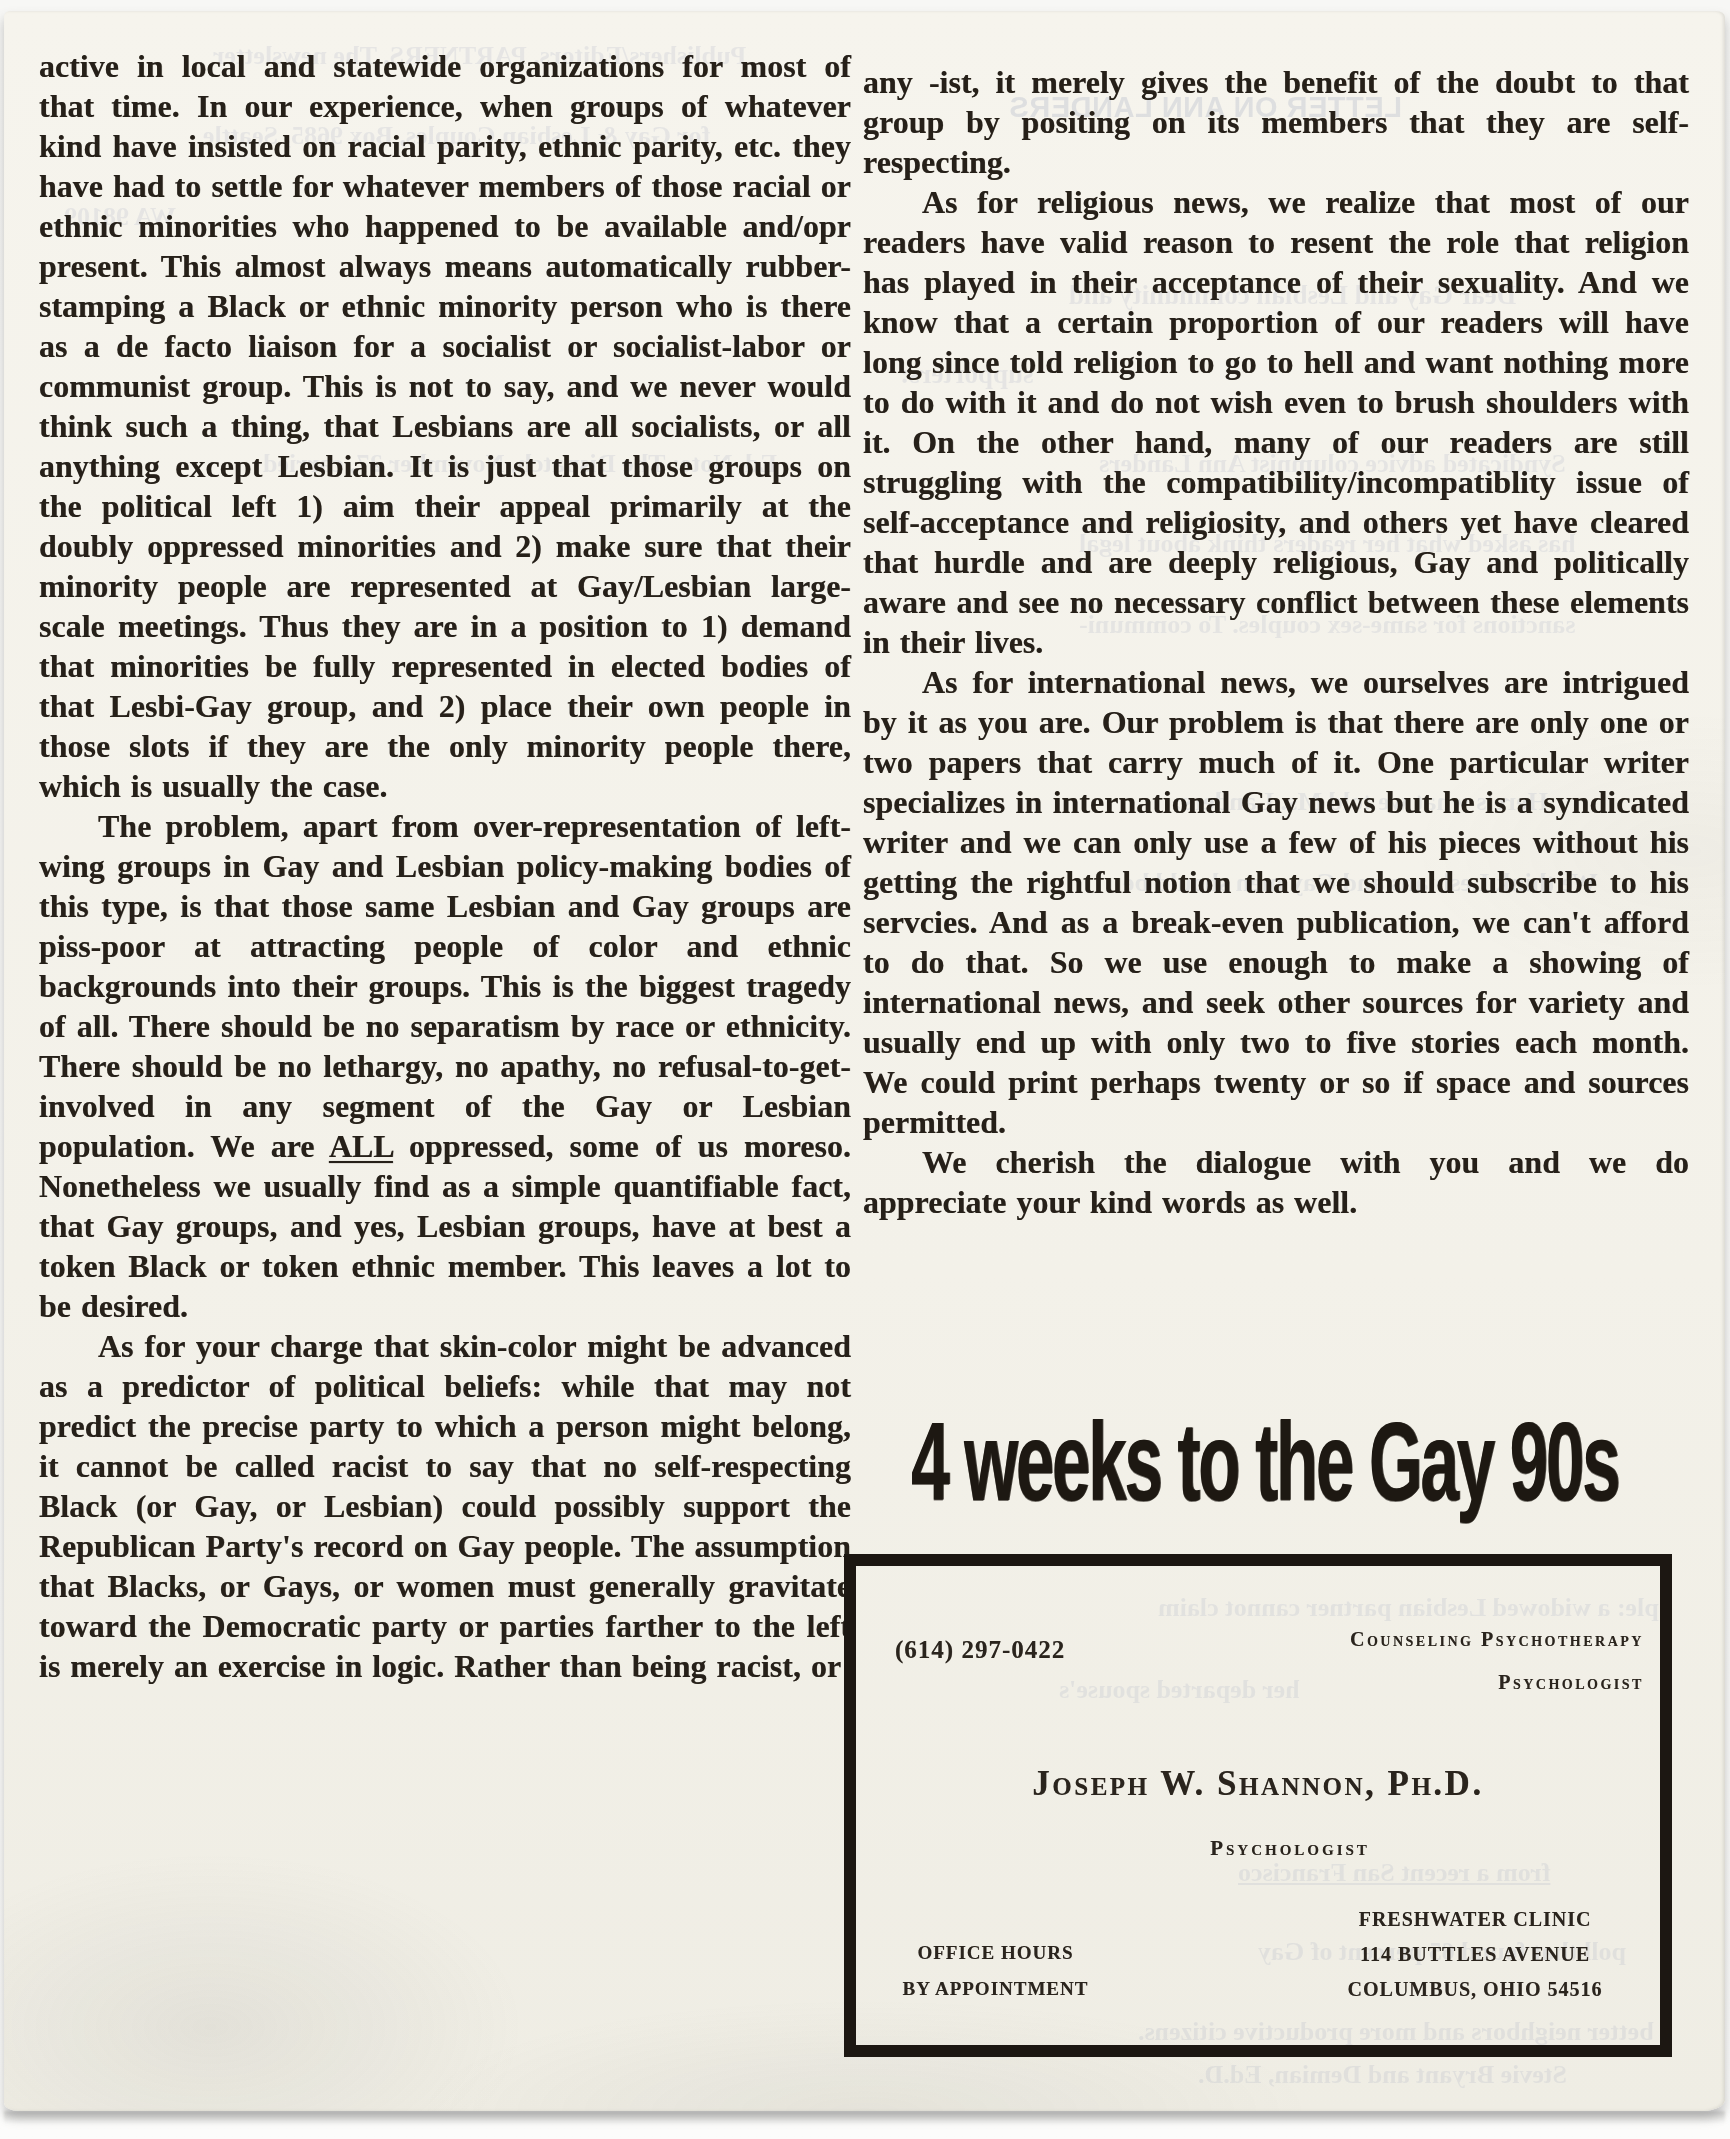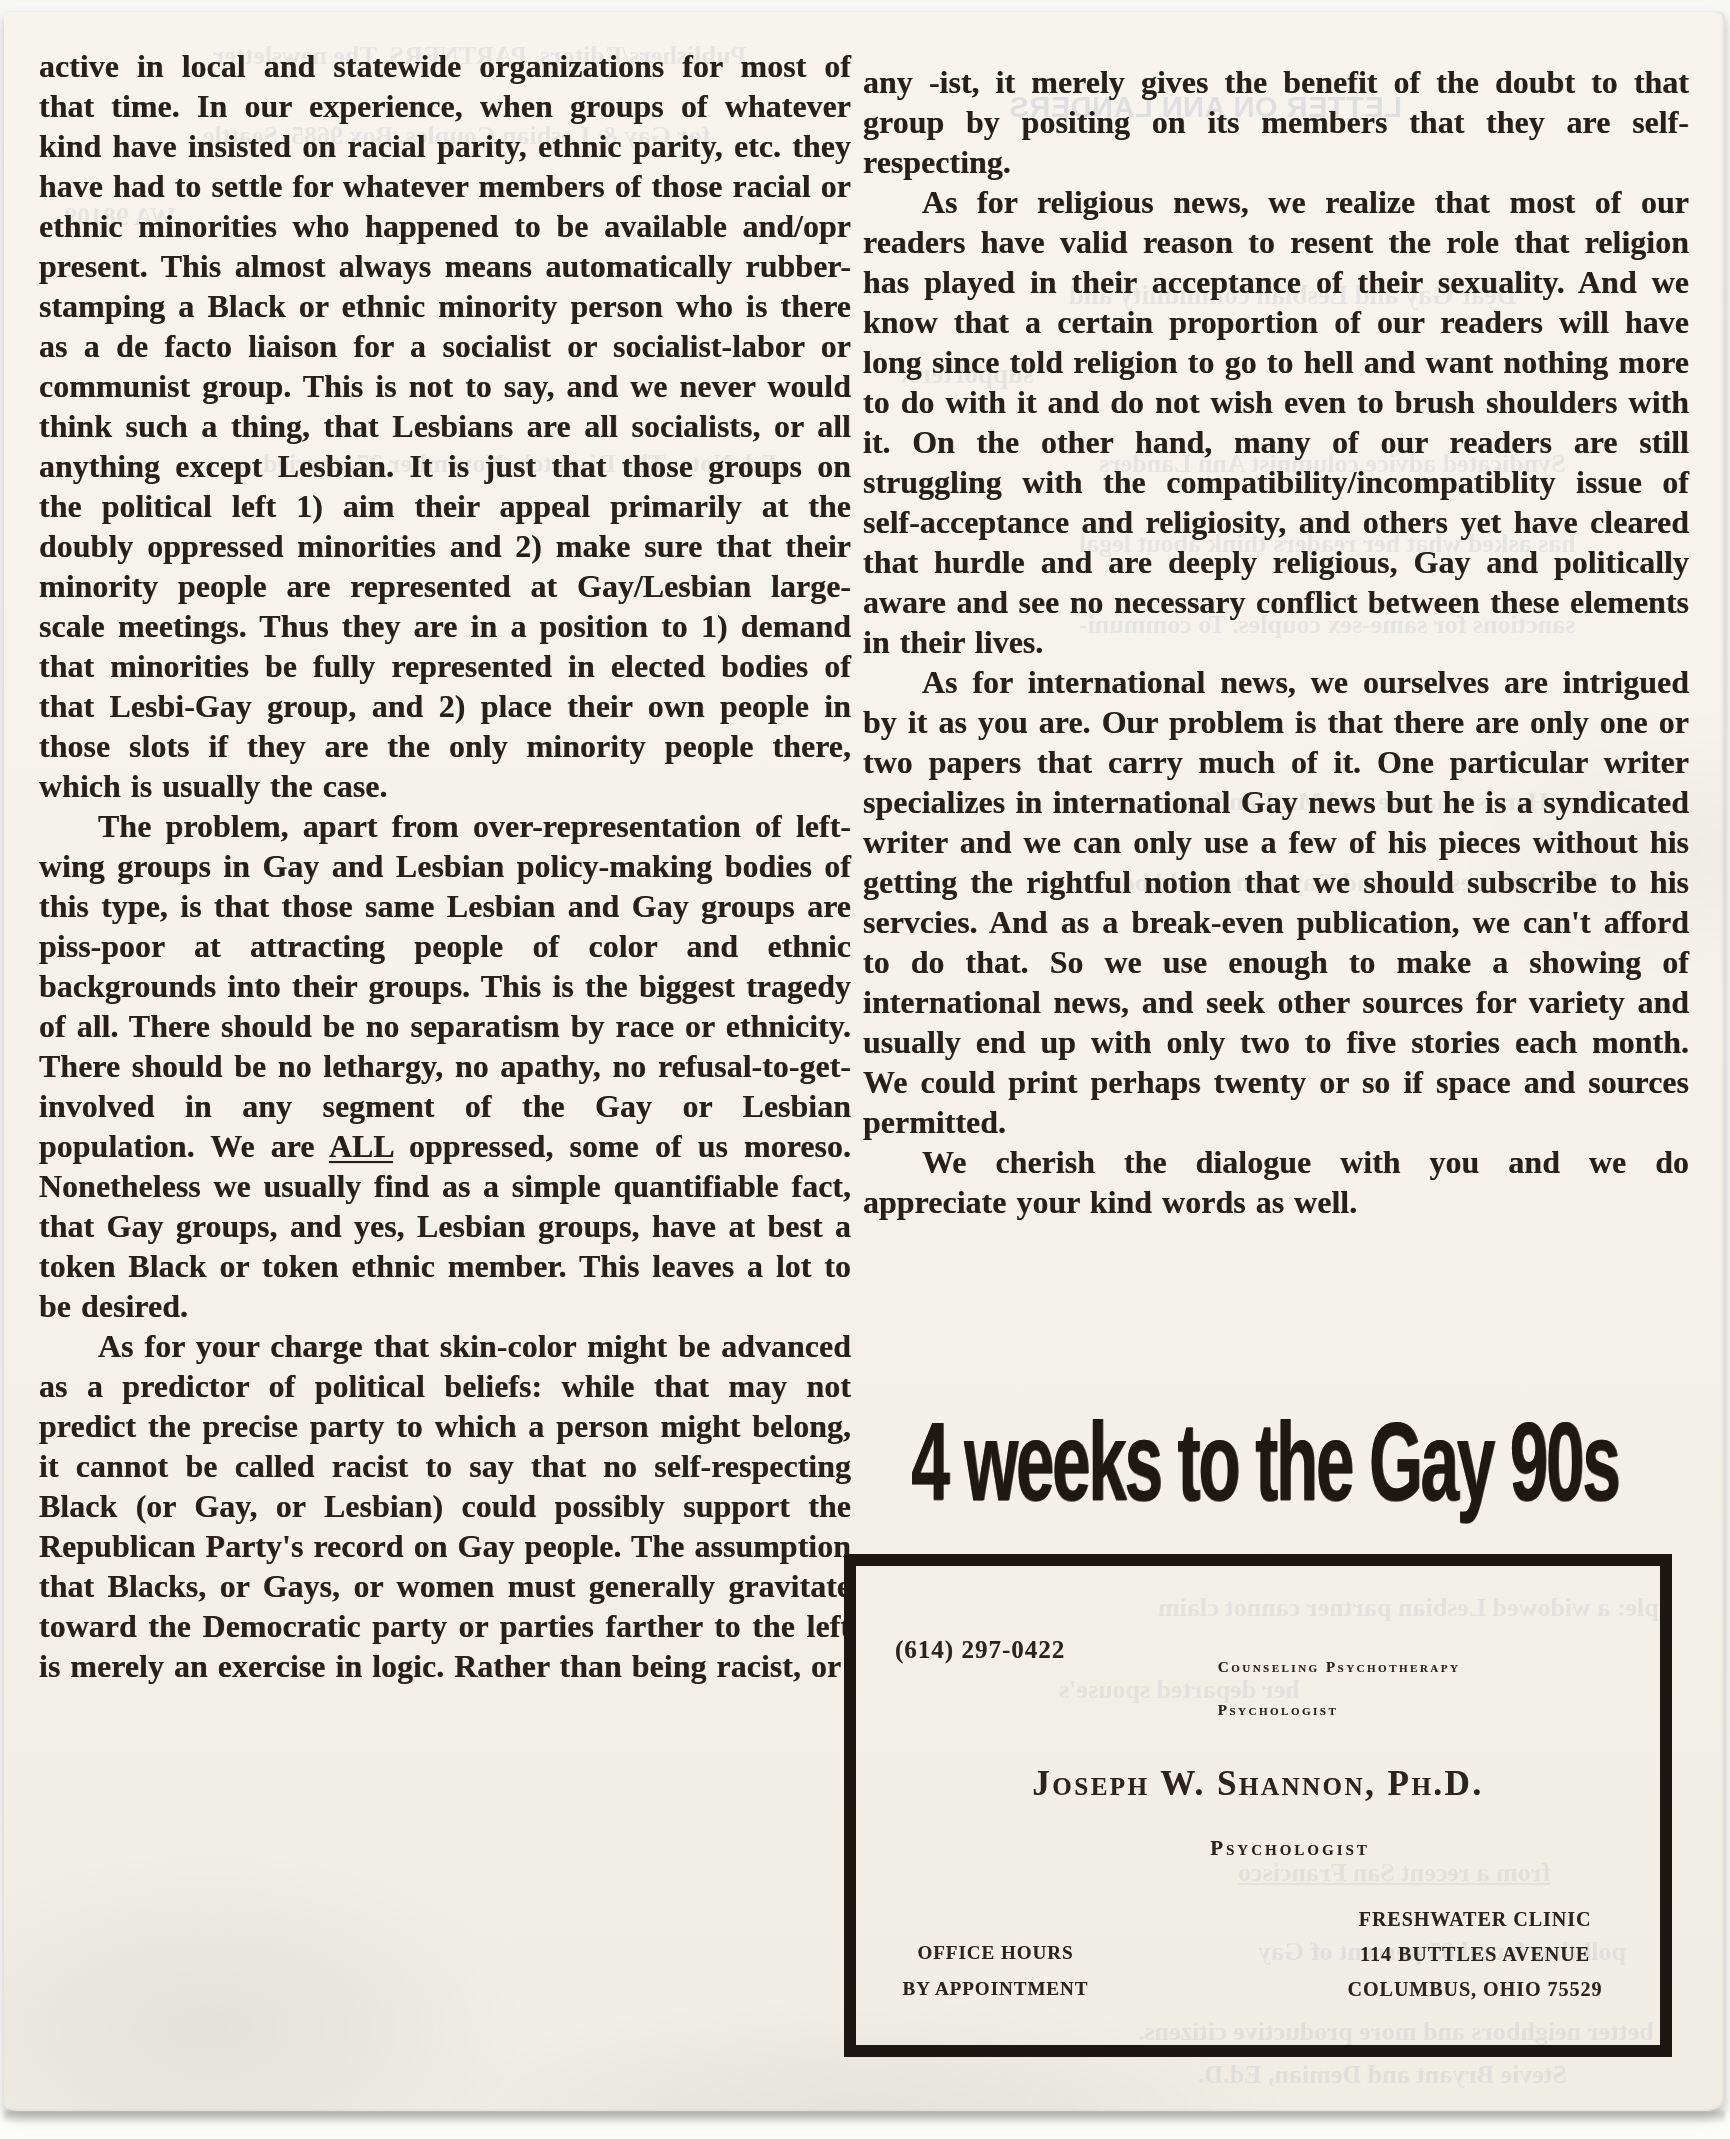--- a/index.html
+++ b/index.html
@@ -46,21 +46,21 @@
   }
 
   .ad{
     position:absolute;left:840px;top:1543px;z-index:2;
     width:828px;height:503px;box-sizing:border-box;
     border:12px solid #1c1712;background:transparent;
   }
   .ad-el{position:absolute;color:#2a241d;font-weight:700;
     text-shadow:0.2px 0.2px 0 rgba(42,36,29,.4);}
   .ad-phone{left:39px;top:70px;font-size:25px;letter-spacing:1px;}
-  .ad-service{left:45%;top:80px;width:53%;text-align:left;font-size:15px;letter-spacing:2.5px;line-height:43px;font-variant:small-caps;}
+  .ad-service{left:45%;top:52px;width:53%;text-align:right;font-size:20px;letter-spacing:2.5px;line-height:43px;font-variant:small-caps;}
   .ad-name{left:0;top:198px;width:100%;text-align:center;font-size:35px;letter-spacing:2.5px;font-variant:small-caps;}
   .ad-title{left:0;top:270px;width:100%;text-align:center;font-size:21px;letter-spacing:3px;font-variant:small-caps;padding-left:32px;}
   .ad-hours{left:35px;top:369px;width:209px;text-align:center;font-size:19px;letter-spacing:1px;line-height:36px;}
   .ad-clinic{left:56%;top:336px;width:42%;text-align:center;font-size:20px;letter-spacing:1px;line-height:35px;}
 
   .ghost{
     position:absolute;z-index:1;white-space:nowrap;
     transform:scaleX(-1);
     color:#8d97b5;opacity:.15;font-weight:700;
     font-family:"Liberation Serif", serif;
@@ -120,18 +120,18 @@
     </div>
     <div class="ad-el ad-name">Joseph W. Shannon, Ph.D.</div>
     <div class="ad-el ad-title">Psychologist</div>
     <div class="ad-el ad-hours">
       <div>OFFICE HOURS</div>
       <div>BY APPOINTMENT</div>
     </div>
     <div class="ad-el ad-clinic">
       <div>FRESHWATER CLINIC</div>
       <div>114 BUTTLES AVENUE</div>
-      <div>COLUMBUS, OHIO 75529</div>
+      <div>COLUMBUS, OHIO 54516</div>
     </div>
   </div>
 
 </div>
 
 
 </body></html>

